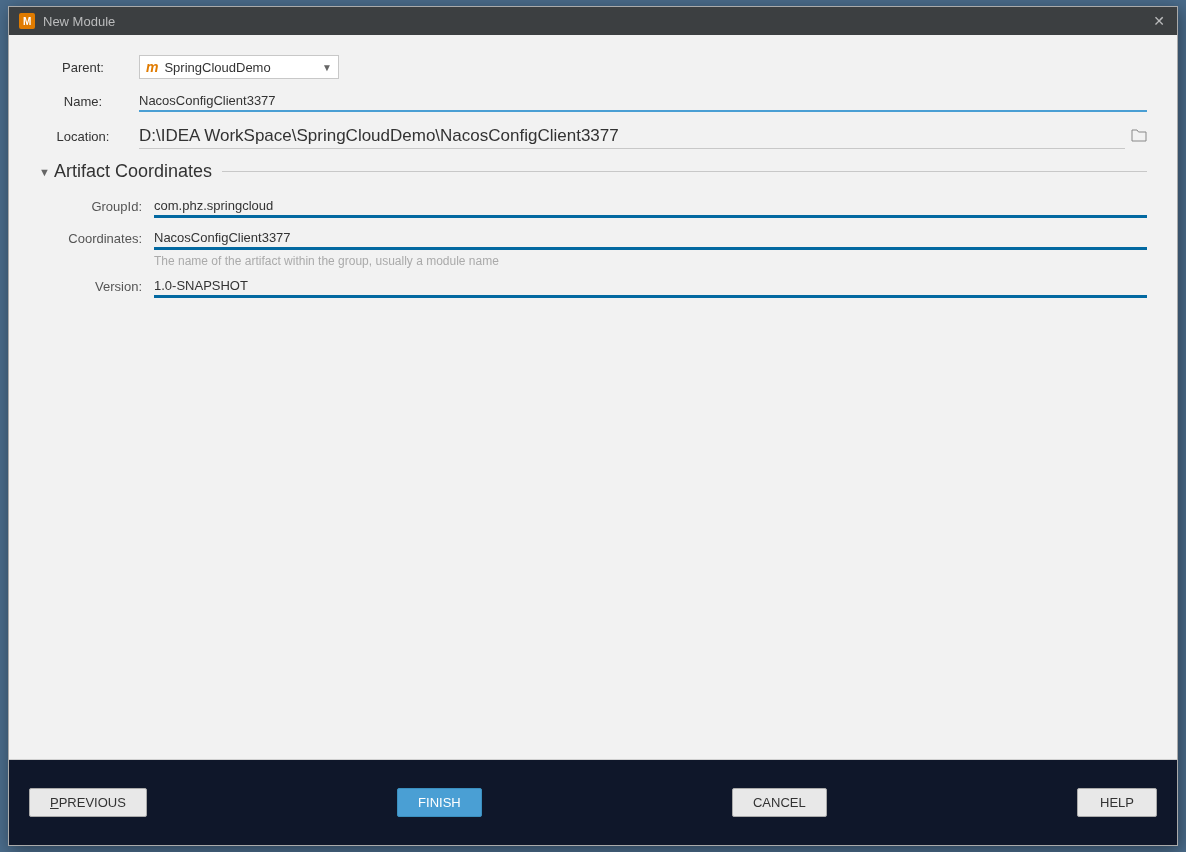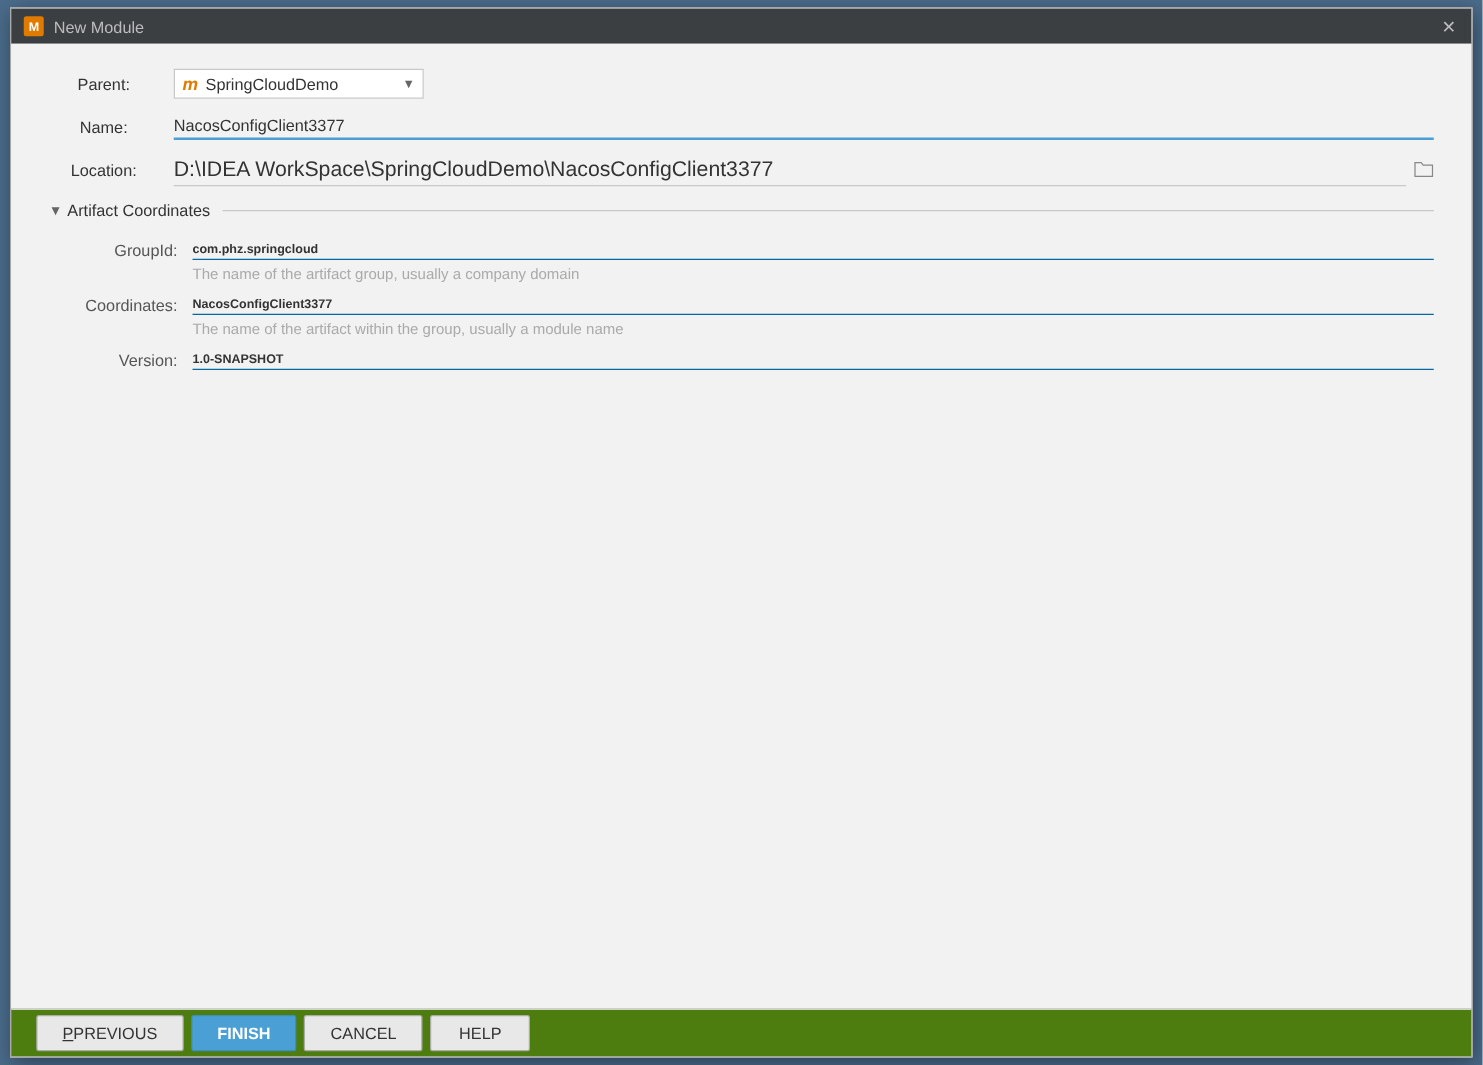--- a/index.html
+++ b/index.html
@@ -168,21 +168,21 @@
     }
 
     .section-toggle {
       color: #666;
       margin-right: 4px;
       cursor: pointer;
       font-size: 11px;
     }
 
     .section-title {
-      font-size: 13px;
+      font-size: 18px;
       color: #333;
       margin-right: 10px;
     }
 
     .section-divider {
       flex: 1;
       height: 1px;
       background: #c8c8c8;
     }
 
@@ -202,63 +202,61 @@
       padding-top: 3px;
     }
 
     .artifact-field {
       flex: 1;
     }
 
     .artifact-input {
       width: 100%;
       border: none;
-      border-bottom: 1px solid #0369a1;
+      border-bottom: 3px solid #0369a1;
       background: transparent;
-      font-size: 10px;
+      font-size: 13px;
       color: #333;
       padding: 2px 0;
       outline: none;
       margin-bottom: 2px;
-      font-weight: bold;
     }
 
     .hint-text {
       font-size: 12px;
       color: #aaa;
       margin-top: 2px;
     }
 
     .dialog-footer {
       display: flex;
-      justify-content: flex-start;
-      align-items: center;
-      padding: 4px 20px;
-      background: #4d7c0f;
+      justify-content: space-between;
+      align-items: center;
+      padding: 28px 20px;
+      background: #0f172a;
       border-top: 1px solid #d0d0d0;
       gap: 6px;
       flex-shrink: 0;
     }
 
     .btn {
       padding: 6px 20px;
       font-size: 13px;
       cursor: pointer;
       border: 1px solid #aaa;
       border-radius: 2px;
       background: #e8e8e8;
       color: #333;
       min-width: 80px;
     }
 
     .btn-primary {
       background: #4a9fd4;
       color: white;
       border-color: #3a8fbe;
-      font-weight: bold;
     }
 
     .underline-letter {
       text-decoration: underline;
     }
   </style>
 </head>
 <body>
 
 <div class="dialog">
@@ -311,21 +309,20 @@
     <div class="section-header">
       <span class="section-toggle">▼</span>
       <span class="section-title">Artifact Coordinates</span>
       <div class="section-divider"></div>
     </div>
 
     <div class="artifact-row">
       <div class="artifact-label">GroupId:</div>
       <div class="artifact-field">
         <input type="text" class="artifact-input" value="com.phz.springcloud" style="">
-        <div class="hint-text">The name of the artifact group, usually a company domain</div>
       </div>
     </div>
 
     <div class="artifact-row">
       <div class="artifact-label">Coordinates:</div>
       <div class="artifact-field">
         <input type="text" class="artifact-input" value="NacosConfigClient3377" style="">
         <div class="hint-text">The name of the artifact within the group, usually a module name</div>
       </div>
     </div>

